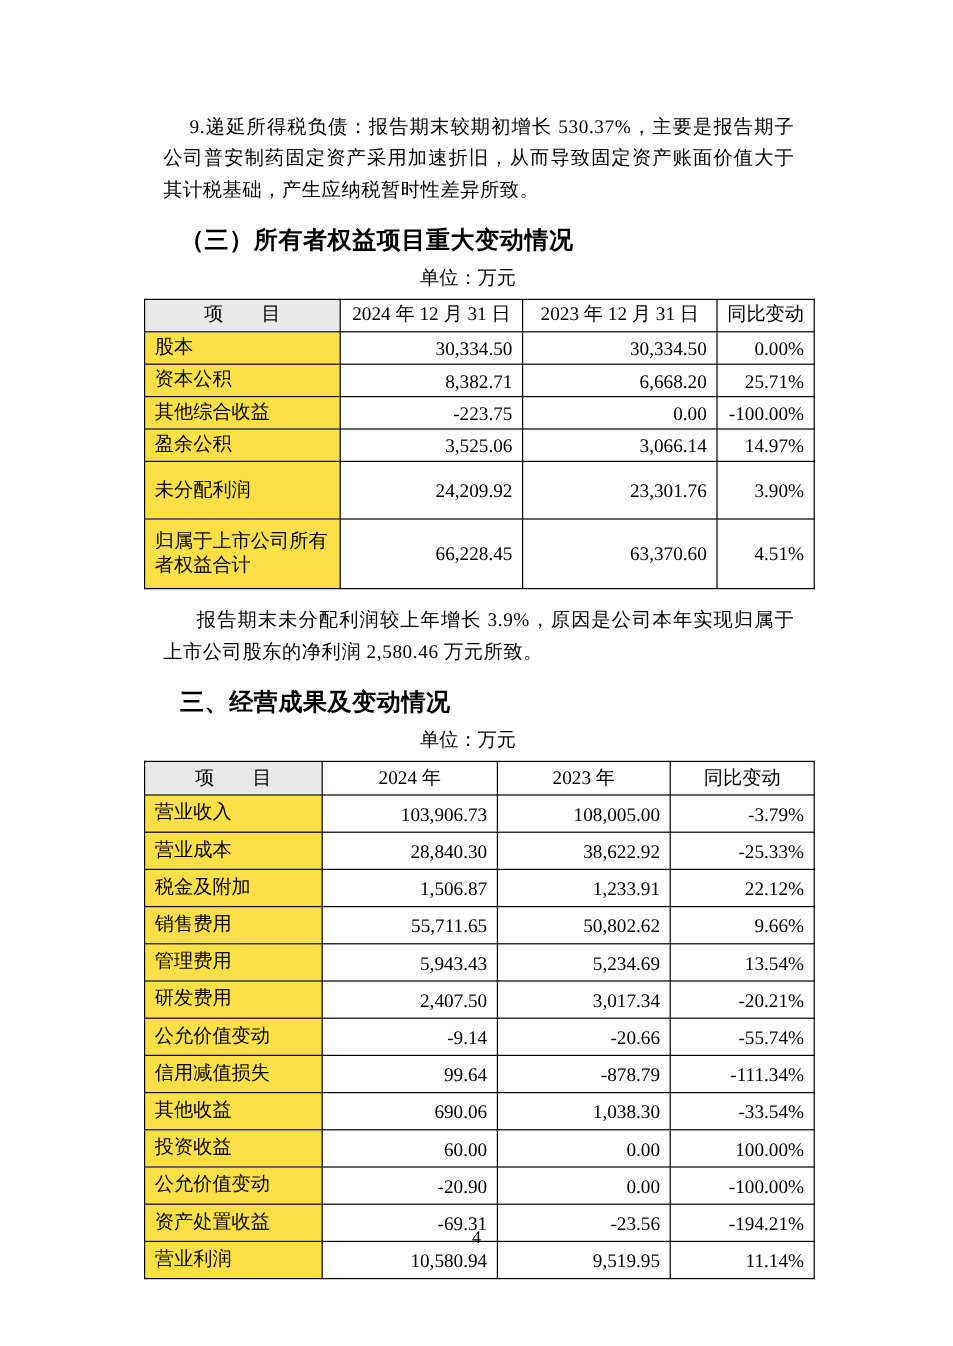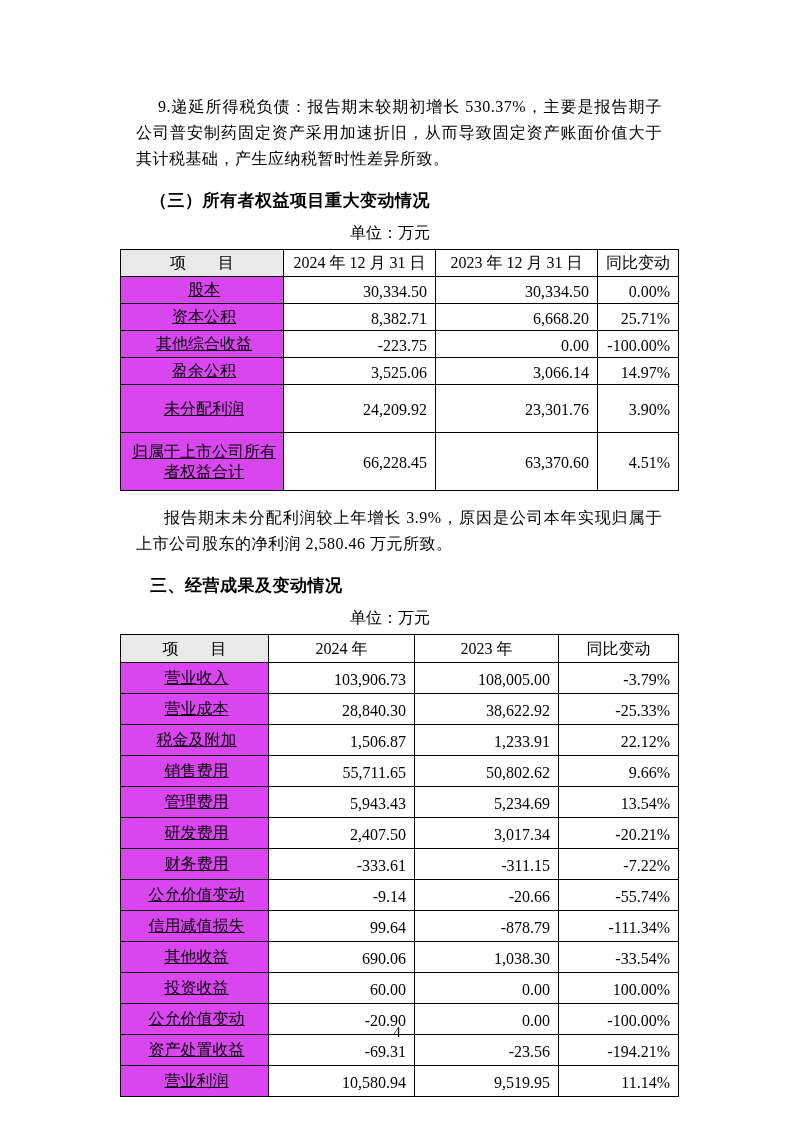--- a/index.html
+++ b/index.html
@@ -10,21 +10,21 @@
     -webkit-font-smoothing:antialiased;
   }
   .content{position:absolute;left:120px;top:0;width:558px;}
   p.body-text{
     margin:16px;text-align:justify;line-height:26px;letter-spacing:.5px;
   }
   #para-9{margin-top:94px;text-indent:22px;}
   #para-10{margin-top:4px;text-indent:16px;}
   #equity-note{margin-top:14px;text-indent:28px;}
   h3.sec-heading{
-    margin:0;font-size:17px;font-weight:700;line-height:26px;
+    margin:0;font-size:20px;font-weight:700;line-height:26px;
     padding-left:30px;letter-spacing:.5px;
   }
   #equity-heading{margin-top:10px;}
   #operating-heading{margin-top:12px;}
   .unit-line{
     margin:0;text-align:center;padding-right:18px;line-height:22px;
     margin-top:8px;margin-bottom:5px;font-size:16px;
   }
   table.doc-table{
     border-collapse:collapse;table-layout:fixed;width:558px;
@@ -32,21 +32,21 @@
   }
   table.doc-table th, table.doc-table td{
     border:1px solid #000;font-weight:400;font-size:16px;
     overflow:hidden;line-height:20px;
   }
   table.doc-table th{
     text-align:center;height:24px;padding:1px 2px;
   }
   table.doc-table th:first-child{background:#e9e9e9;}
   table.doc-table td.label{
-    background:#d946ef;text-align:center;padding:1px 4px 1px 8px;text-decoration:underline;
+    background:#fde047;text-align:left;padding:1px 4px 1px 8px;
   }
   table.doc-table td.num{
     text-align:right;padding:4px 8px 1px 2px;
   }
   #equity-table td{height:21px;}
   #equity-table tbody tr:nth-child(5) td{height:42px;}
   #equity-table tbody tr:nth-child(6) td{height:52px;}
   #operating-table th{height:25px;}
   #operating-table td{height:25px;}
   .page-number{
@@ -173,26 +173,20 @@
           <td class="num">5,234.69</td>
           <td class="num">13.54%</td>
         </tr>
         <tr>
           <td class="label">研发费用</td>
           <td class="num">2,407.50</td>
           <td class="num">3,017.34</td>
           <td class="num">-20.21%</td>
         </tr>
         <tr>
-          <td class="label">财务费用</td>
-          <td class="num">-333.61</td>
-          <td class="num">-311.15</td>
-          <td class="num">-7.22%</td>
-        </tr>
-        <tr>
           <td class="label">公允价值变动</td>
           <td class="num">-9.14</td>
           <td class="num">-20.66</td>
           <td class="num">-55.74%</td>
         </tr>
         <tr>
           <td class="label">信用减值损失</td>
           <td class="num">99.64</td>
           <td class="num">-878.79</td>
           <td class="num">-111.34%</td>

